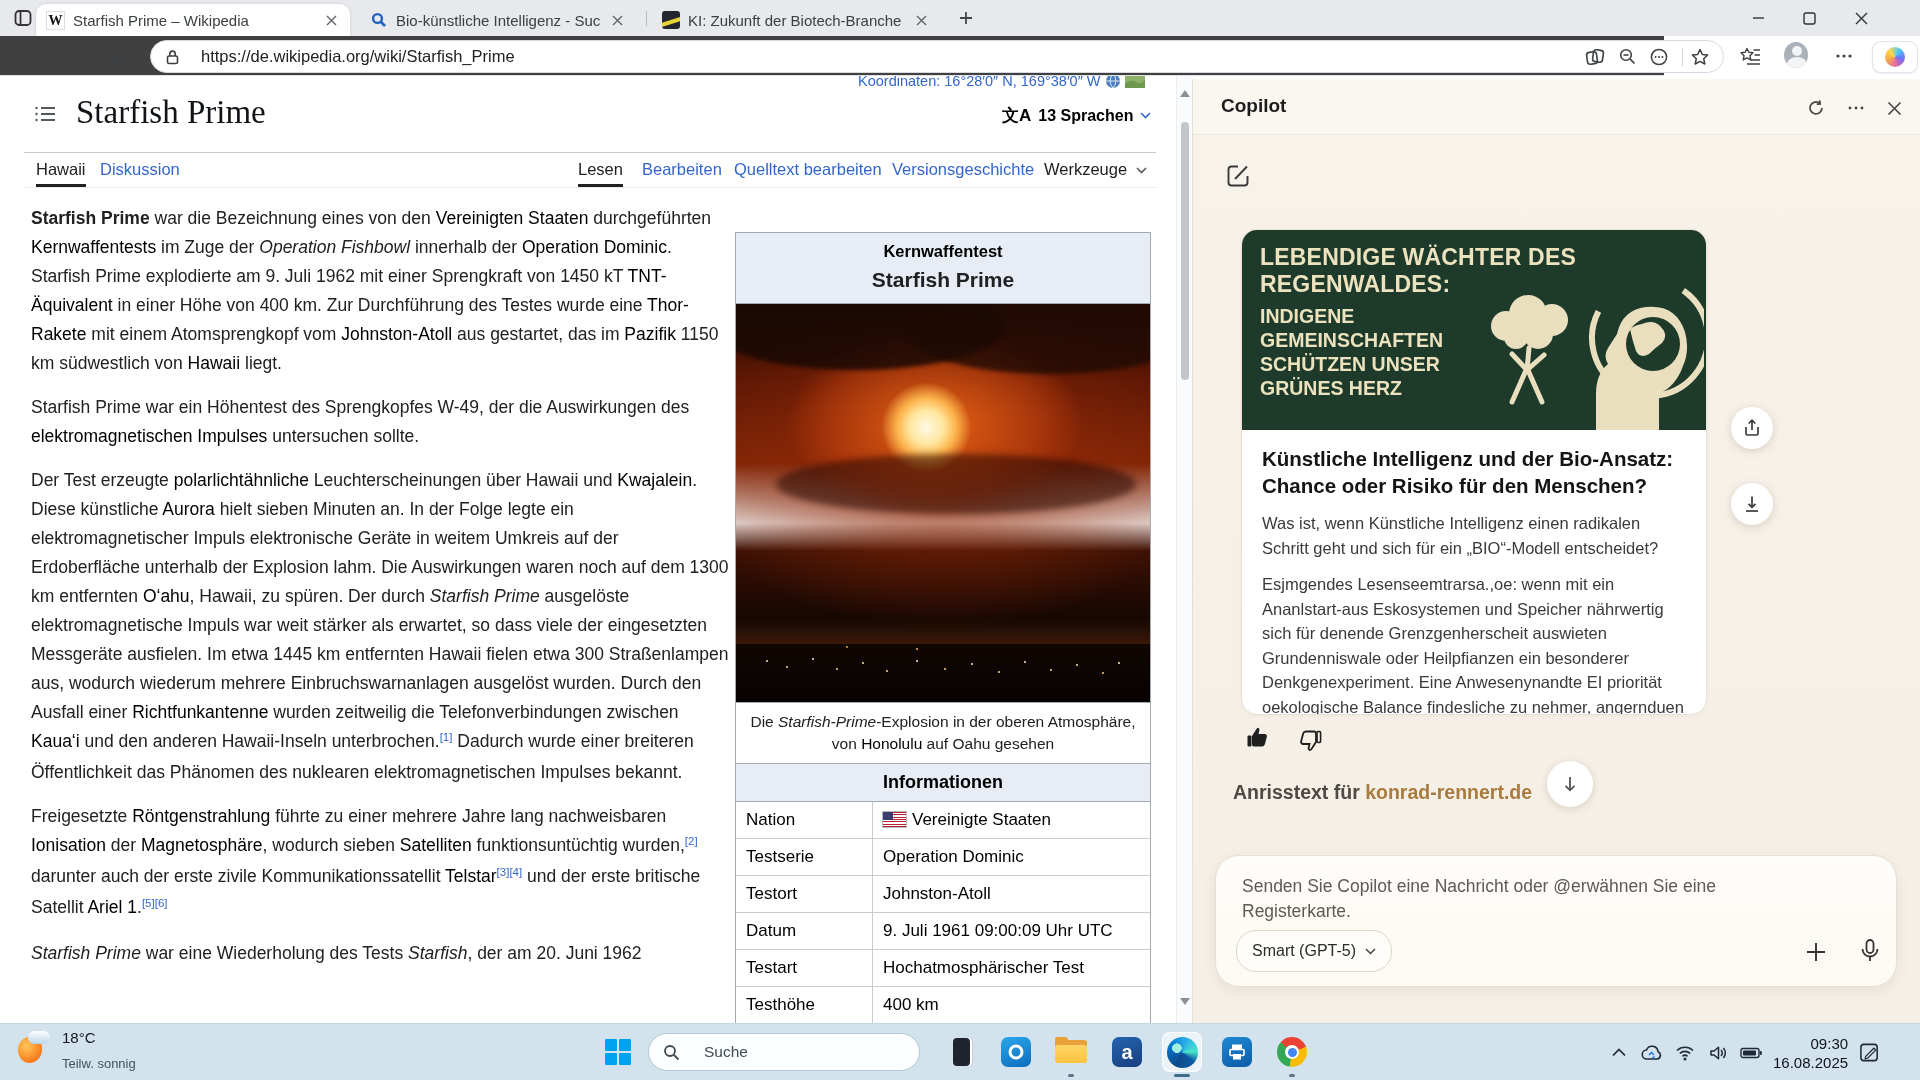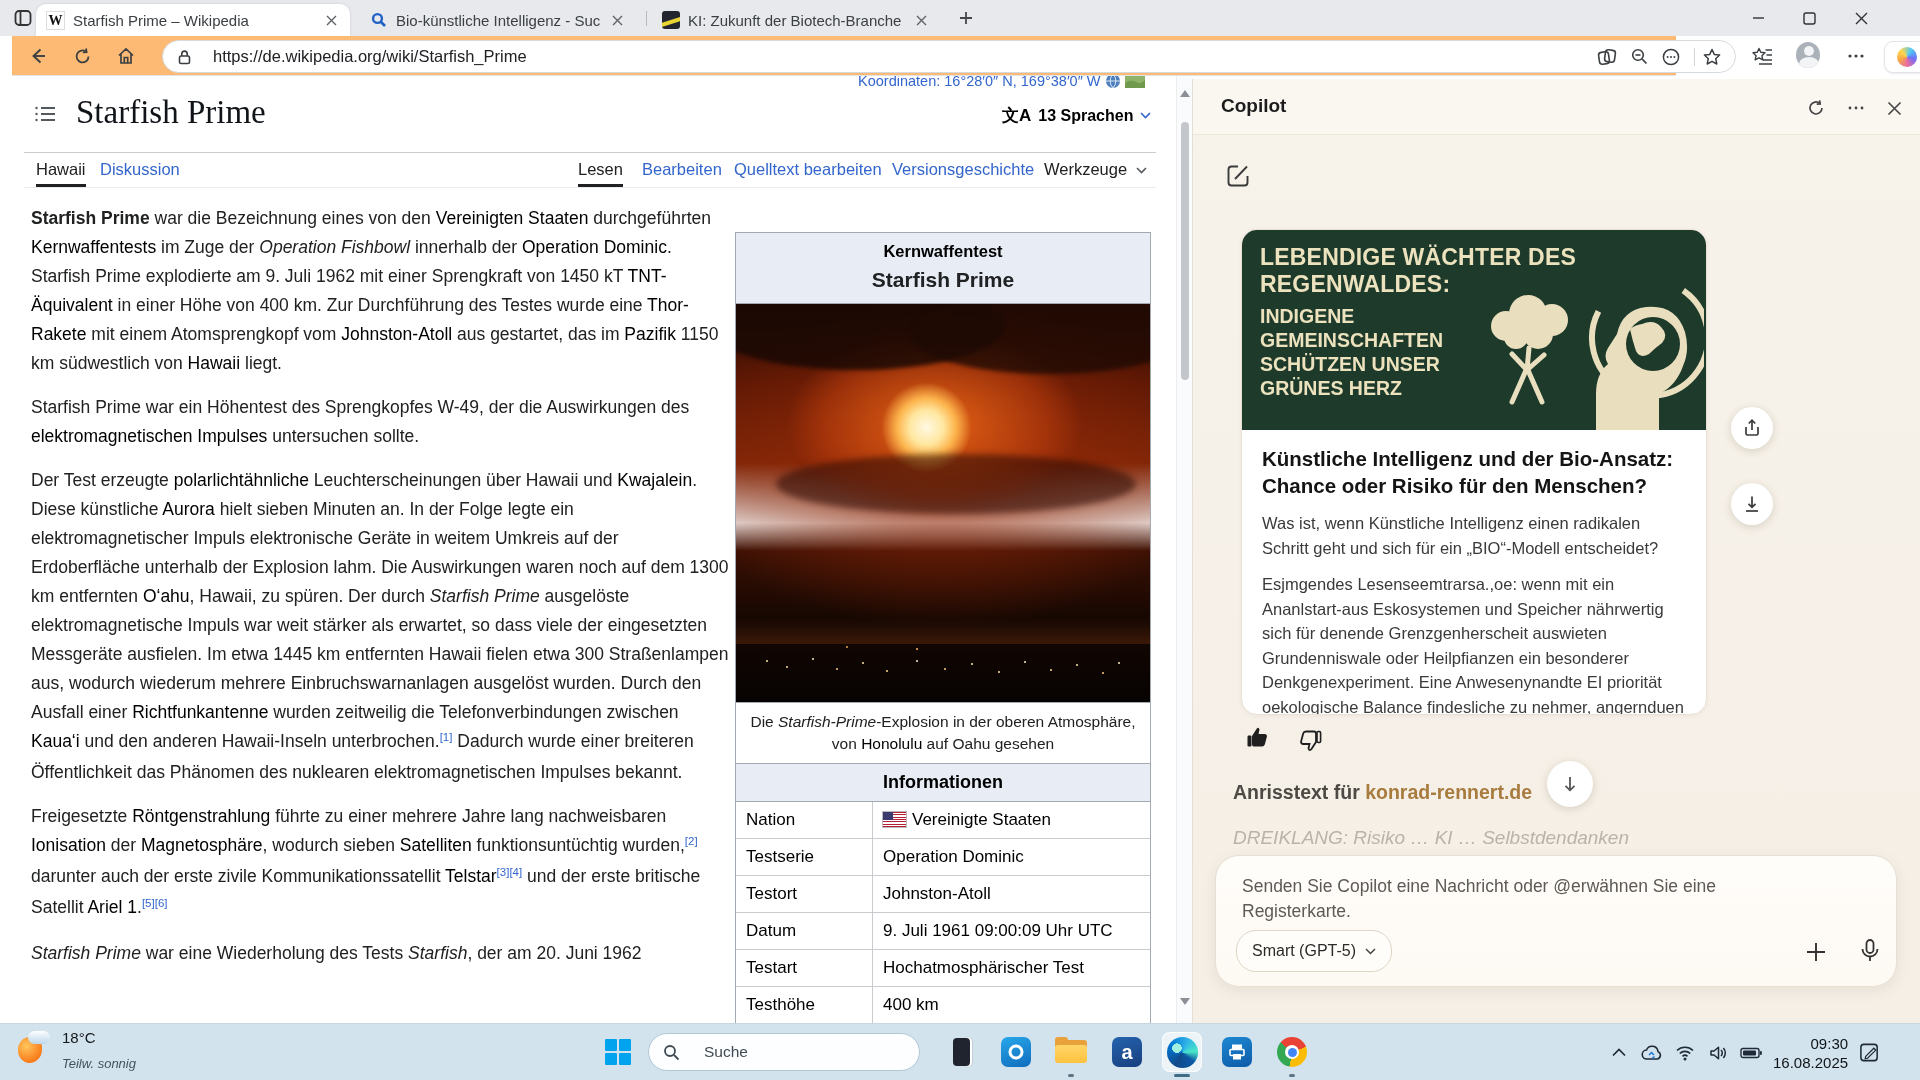--- a/index.html
+++ b/index.html
@@ -14,21 +14,21 @@
   .tab.active{background:#fff;border-radius:10px 10px 0 0;box-shadow:0 0 3px rgba(0,0,0,.12);}
   .tab .title{white-space:nowrap;overflow:hidden;flex:1;}
   .tab-sep{position:absolute;top:11px;width:1px;height:15px;background:#b7bbc0;}
   .favicon{width:18px;height:18px;flex:none;display:flex;align-items:center;justify-content:center;}
   .fav-w{background:#fff;border:1px solid #ddd;font-family:"Liberation Serif",serif;
          font-size:14px;font-weight:bold;color:#111;width:17px;height:17px;line-height:17px;text-align:center;}
   .fav-ki{background:#23262e;border-radius:3px;width:18px;height:18px;position:relative;overflow:hidden;}
   .fav-ki::after{content:"";position:absolute;left:-2px;top:9px;width:22px;height:4px;background:#e8d335;transform:rotate(-18deg);}
   .xbtn{width:18px;height:18px;flex:none;display:flex;align-items:center;justify-content:center;border-radius:4px;}
   
-  #toolbar{left:12px;top:36px;width:1664px;height:40px;background:#fdba74;border-bottom:1px solid #e1e3e6;box-sizing:border-box;}
+  #toolbar{left:0;top:36px;width:1664px;height:40px;background:#404040;border-bottom:1px solid #e1e3e6;box-sizing:border-box;}
   .tbico{position:absolute;top:8px;width:24px;height:24px;display:flex;align-items:center;justify-content:center;border-radius:4px;}
   #urlpill{position:absolute;left:150px;top:4px;width:1572px;height:31px;background:#fff;
            border:1px solid #d6dade;border-radius:17px;display:flex;align-items:center;}
   #urltext{font-size:16.5px;color:#202124;margin-left:10px;flex:1;}
   .pillico{width:26px;height:26px;display:flex;align-items:center;justify-content:center;flex:none;margin-right:6px;}
   .vsep{width:1px;height:18px;background:#d0d4d8;margin:0 4px;flex:none;}
   #copilot-btn{position:absolute;left:1872px;top:5px;width:44px;height:30px;background:#fff;border:1px solid #e2e4e8;
                border-radius:9px;box-shadow:0 1px 2px rgba(0,0,0,.08);display:flex;align-items:center;justify-content:center;}
   .swirl{width:20px;height:20px;border-radius:50%;
          background:conic-gradient(from 30deg,#4ec9f5,#6f6ff7,#e86aa6,#f5a54b,#ffd84d,#4ec9f5);}
@@ -116,21 +116,21 @@
              display:flex;align-items:center;gap:9px;font-size:16px;color:#2b2b2b;background:#fffdf9;}
   
   #taskbar{left:0;top:1023px;width:1920px;height:57px;background:#d2e3ed;border-top:1px solid rgba(0,0,0,.05);box-sizing:border-box;}
   #weather{position:absolute;left:16px;top:5px;display:flex;gap:8px;align-items:center;}
   #wicon{width:38px;height:42px;position:relative;}
   #wicon .sun{position:absolute;left:2px;top:8px;width:24px;height:26px;border-radius:50% 40% 55% 50%;
               background:radial-gradient(circle at 35% 35%,#ffc65c,#f97c1b 70%);}
   #wicon .cl{position:absolute;left:12px;top:2px;width:22px;height:13px;border-radius:8px;
              background:linear-gradient(180deg,#fdfeff,#bcd7ea);}
   #wtemp{font-size:15px;color:#14181c;}
-  #wcond{font-size:13px;color:#45525c;margin-top:10px;font-style:italic;}
+  #wcond{font-size:13px;color:#45525c;margin-top:10px;}
   .tbarslot{position:absolute;top:8px;width:40px;height:40px;display:flex;align-items:center;justify-content:center;border-radius:8px;}
   .rundot{position:absolute;top:50px;height:3px;border-radius:2px;background:#5f7584;}
   #searchpill{position:absolute;left:648px;top:9px;width:272px;height:38px;background:#fdfeff;border:1px solid #b3c7d4;
               border-radius:19px;display:flex;align-items:center;gap:24px;padding-left:14px;box-sizing:border-box;}
   #searchpill span{font-size:15.5px;color:#3e4a53;}
   .winlogo{width:27px;height:27px;display:grid;grid-template-columns:12px 12px;grid-template-rows:12px 12px;gap:2px;}
   .winlogo i{background:#00a3ee;border-radius:1px;}
   .appsq{width:30px;height:30px;border-radius:7px;display:flex;align-items:center;justify-content:center;}
   .folder{position:relative;width:32px;height:24px;}
   .folder .back{position:absolute;left:0;top:0;width:32px;height:22px;border-radius:3px;background:#e9a23b;}
@@ -499,21 +499,20 @@
     </div>
 
     <div id="cp-anriss">
       <span>Anrisstext für </span><span class="domain">konrad-rennert.de</span>
     </div>
     <div class="fab" style="left:354px;top:682px;width:46px;height:46px;">
       <svg width="20" height="20" viewBox="0 0 20 20">
           <path d="M10 3 V16 M5.5 11.8 L10 16.3 L14.5 11.8" fill="none" stroke="#555" stroke-width="1.8"></path>
         </svg>
     </div>
-    <div id="ghostline">DREIKLANG: Risiko … KI … Selbstdendanken</div>
 
     <div id="cp-input">
       <div id="cp-ph">Senden Sie Copilot eine Nachricht oder @erwähnen Sie eine Registerkarte.</div>
       <div id="modelpill">
         <span>Smart (GPT-5)</span>
         <svg width="11" height="7" viewBox="0 0 11 7">
             <path d="M1 1 L5.5 5.5 L10 1" fill="none" stroke="#444" stroke-width="1.5"></path>
           </svg>
       </div>
       <span class="abs" style="left:588px;top:84px;">

